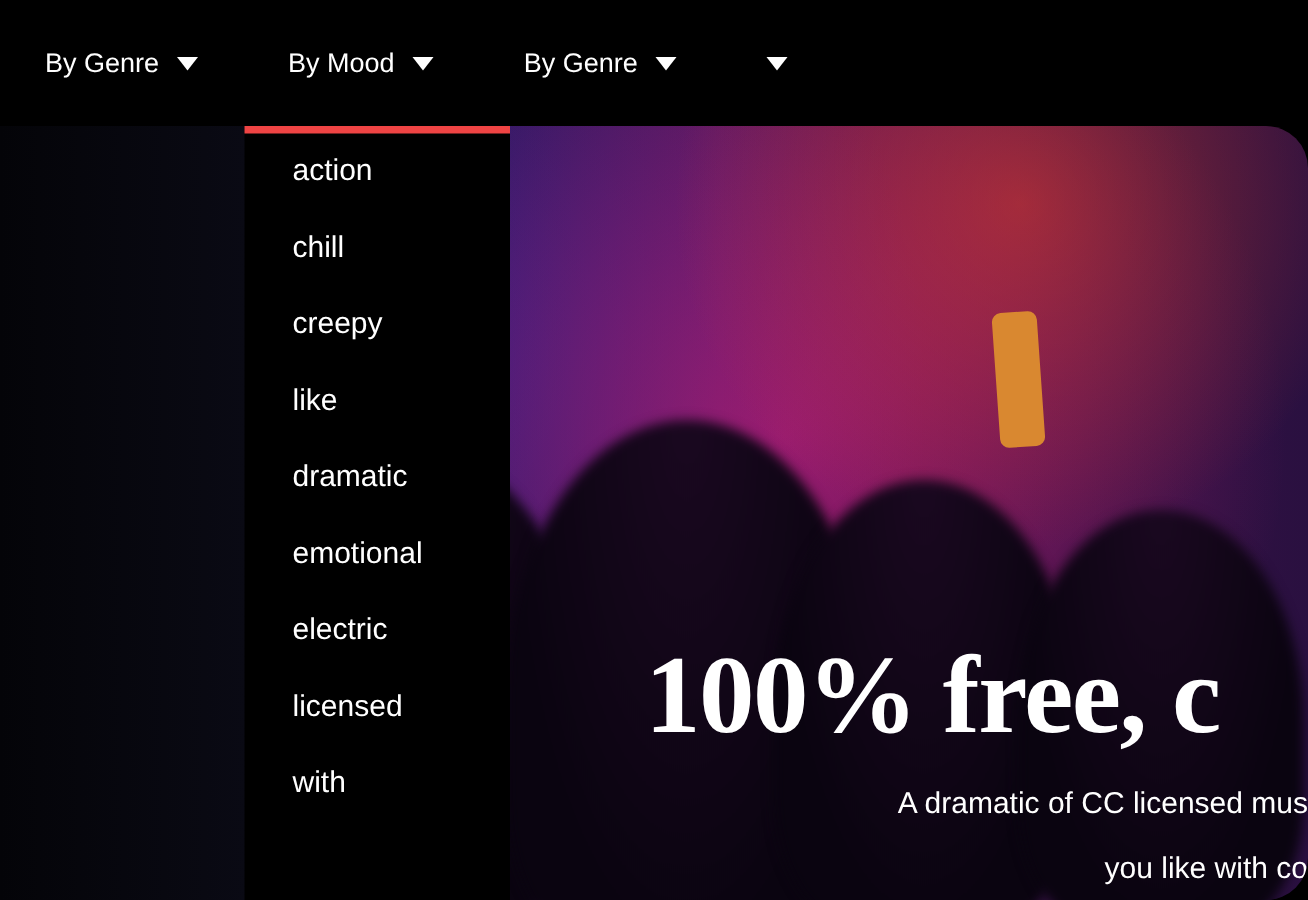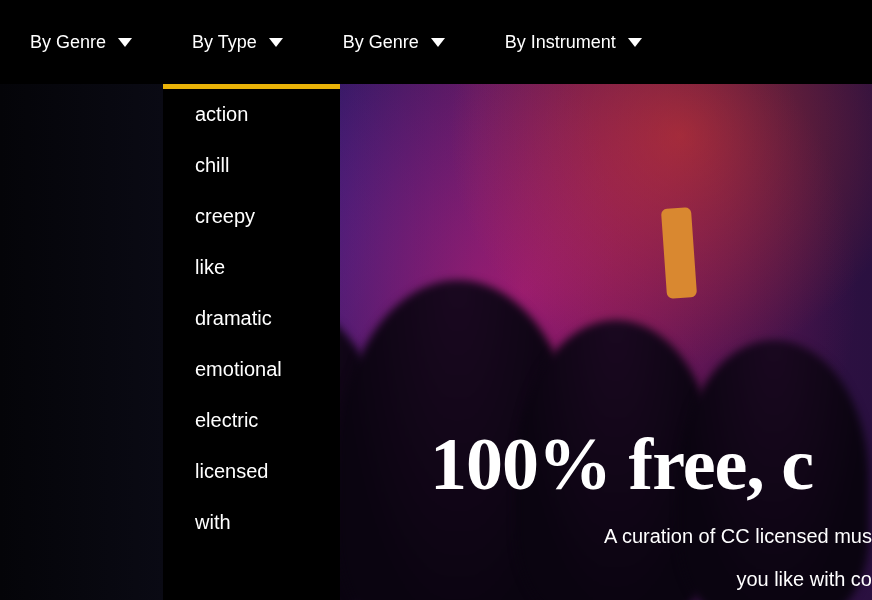--- a/index.html
+++ b/index.html
@@ -36,20 +36,21 @@
   top: 84px;
   left: 0;
   right: 0;
   bottom: 0;
   background:
     radial-gradient(circle at 78% 10%, rgba(255,70,30,0.45), transparent 28%),
     radial-gradient(circle at 60% 40%, rgba(200,30,120,0.65), transparent 55%),
     radial-gradient(circle at 30% 30%, rgba(30,40,180,0.6), transparent 50%),
     linear-gradient(90deg, #050510 0%, #12103a 25%, #4a1650 55%, #2a1040 100%);
   overflow: hidden;
+  border-radius: 28px;
 }
 .crowd {
   position: absolute;
   bottom: 0;
   left: 15%;
   right: 0;
   height: 80%;
 }
 .sil {
   position: absolute;
@@ -97,21 +98,21 @@
 .hero-sub1 { margin-top: 18px; margin-left: 80px; }
 .hero-sub2 { margin-left: 300px; margin-top: 20px; }
 
 .dropdown {
   position: absolute;
   top: 84px;
   left: 163px;
   width: 177px;
   background: #000;
   z-index: 15;
-  border-top: 5px solid #eab308;
+  border-top: 5px solid #ef4444;
   height: 516px;
   overflow: hidden;
 }
 .dropdown-item {
   color: #fff;
   font-size: 20px;
   padding: 14px 0 14px 32px;
   cursor: pointer;
   white-space: nowrap;
 }
@@ -127,44 +128,43 @@
 </style>
 </head>
 <body>
 
 <div class="header">
   <div class="filter-tab">
     <span>By Genre</span>
     <span class="chev"></span>
   </div>
   <div class="filter-tab">
-    <span>By Type</span>
+    <span>By Mood</span>
     <span class="chev"></span>
   </div>
   <div class="filter-tab">
     <span>By Genre</span>
     <span class="chev"></span>
   </div>
   <div class="filter-tab">
-    <span>By Instrument</span>
     <span class="chev"></span>
   </div>
 </div>
 
 <div class="hero">
   <div class="crowd">
     <div class="performer"></div>
     <div class="sil s1"></div>
     <div class="sil s2"></div>
     <div class="sil s3"></div>
     <div class="sil s4"></div>
   </div>
   <div class="hero-text">
     <div class="hero-title">100% free, c</div>
-    <div class="hero-sub1">A curation of CC licensed mus</div>
+    <div class="hero-sub1">A dramatic of CC licensed mus</div>
     <div class="hero-sub2">you like with co</div>
   </div>
 </div>
 
 <div class="left-dark"></div>
 
 <div class="dropdown">
   <div class="dropdown-item">action</div>
   <div class="dropdown-item">chill</div>
   <div class="dropdown-item">creepy</div>

